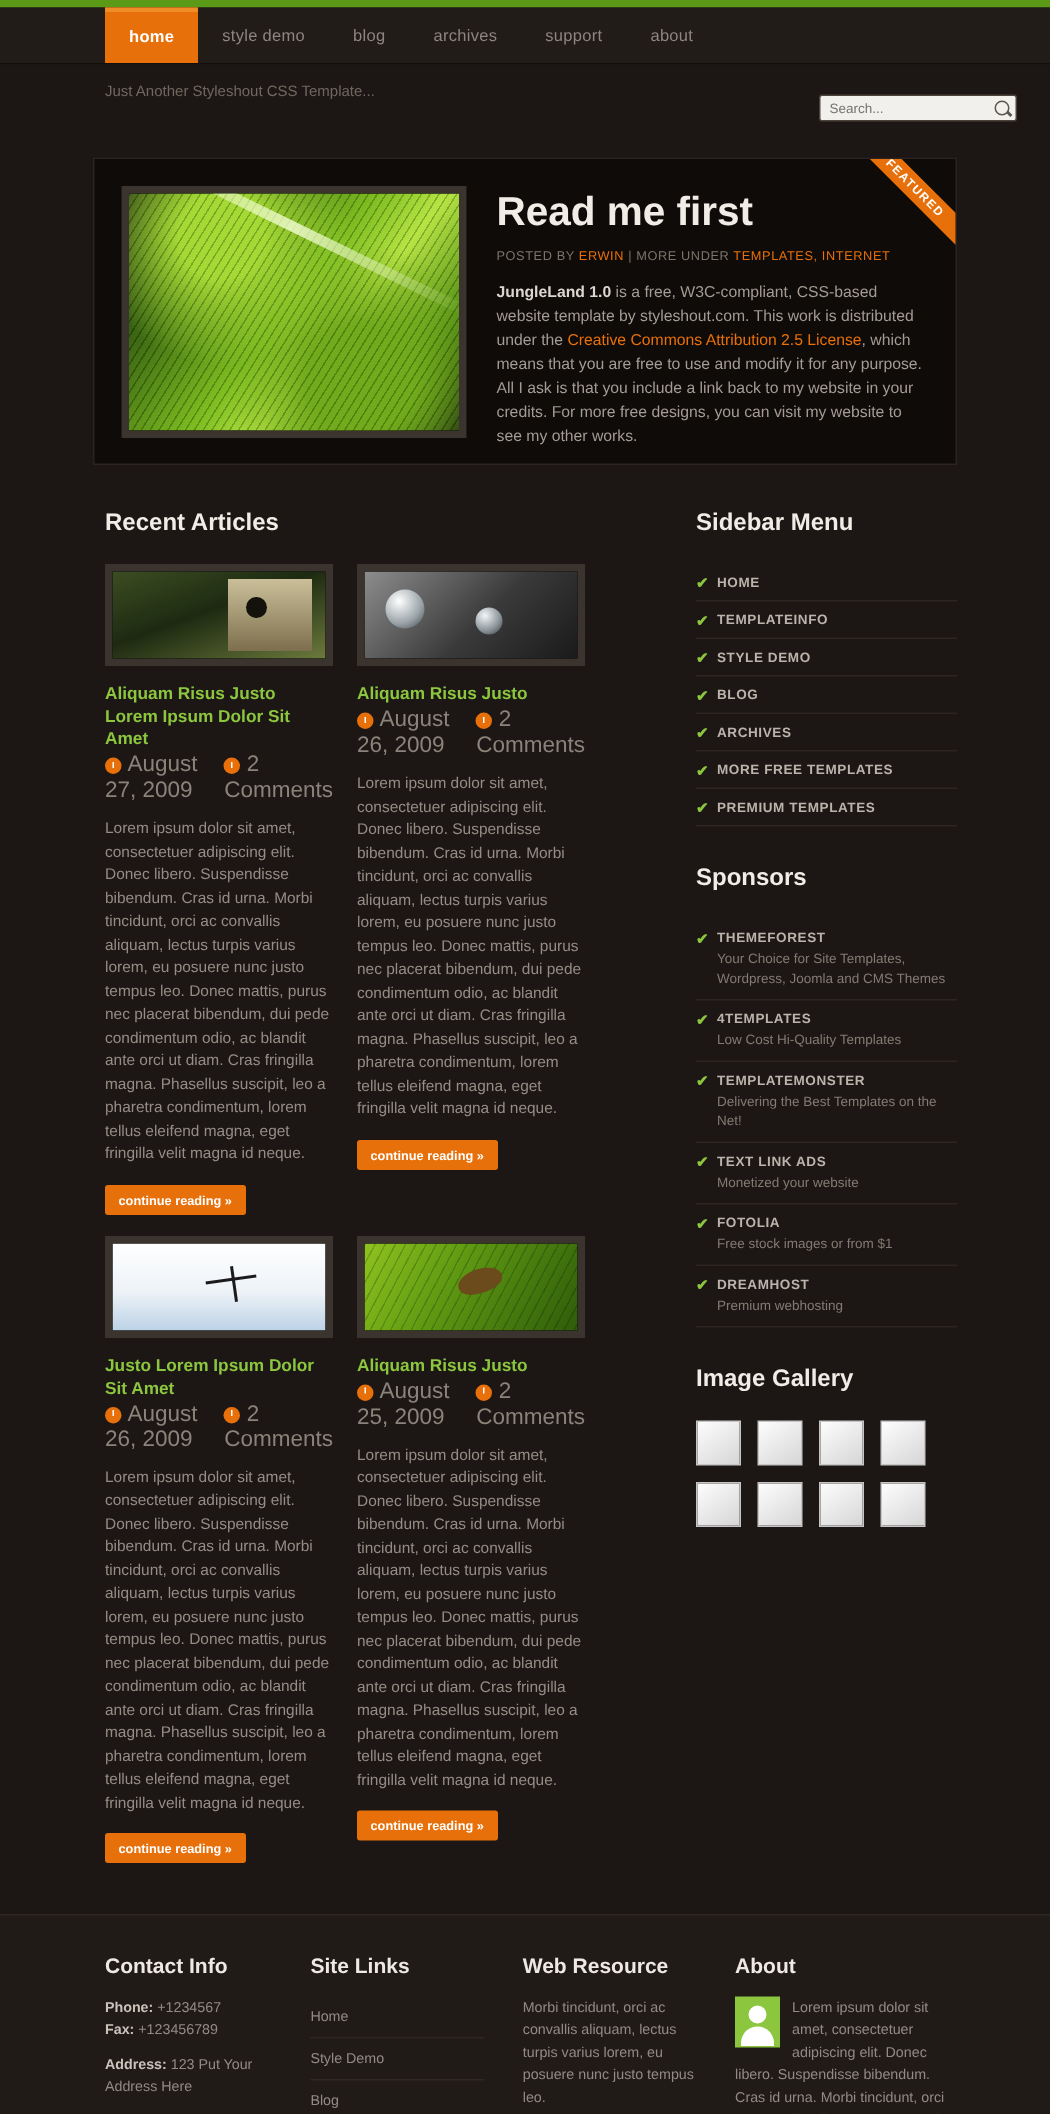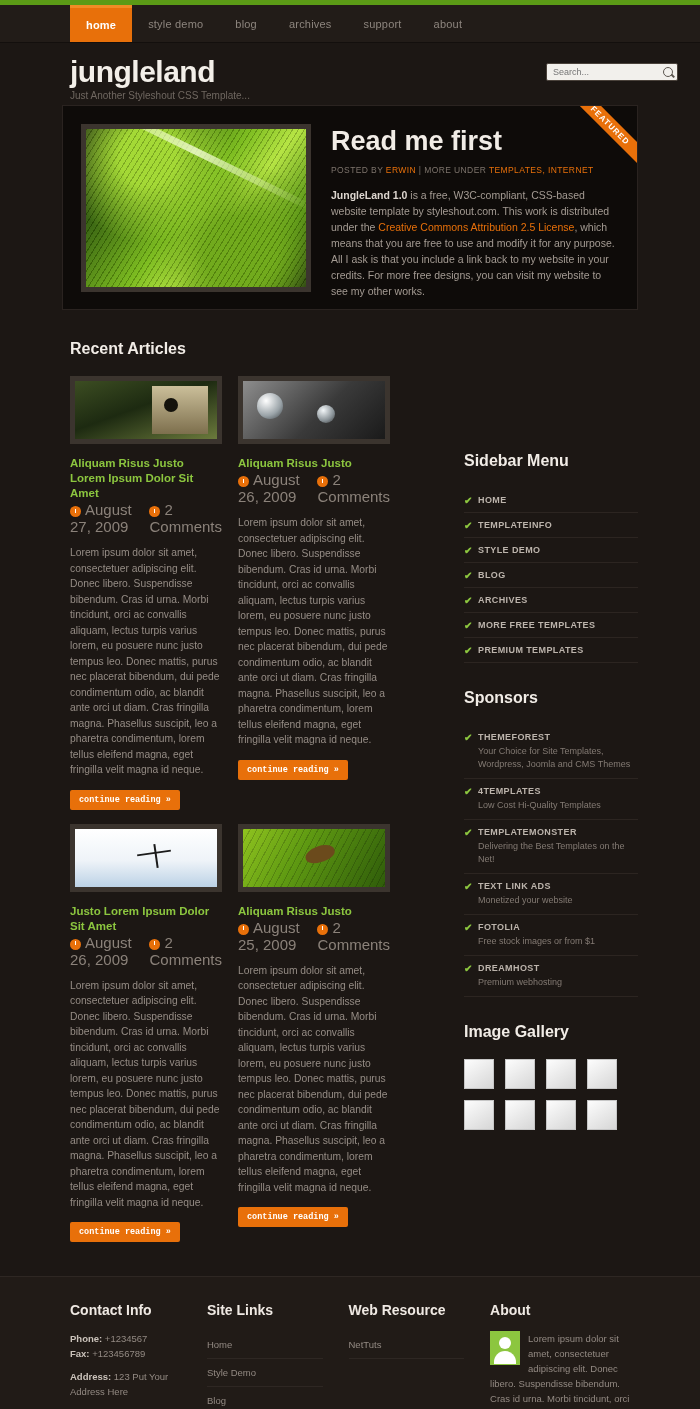--- a/index.html
+++ b/index.html
@@ -101,21 +101,21 @@
   .feature-p b { color:#ddd6cf; }
   .feature-p .lnk { color:#e8700a; }
   .ribbon {
     position:absolute; right:-33px; top:12px; width:120px;
     background:#e8700a; color:#fff; font-size:8px; font-weight:bold;
     letter-spacing:1px; text-align:center; padding:3px 0;
     transform:rotate(45deg);
   }
 
   
-  .main { display:flex; padding:30px 62px 0 70px; gap:36px;align-items:center; }
+  .main { display:flex; padding:30px 62px 0 70px; gap:36px; }
   .content { width:360px; }
   .sidebar { width:175px; }
 
   .sec-title { font-size:16px; color:#f1ece6; font-weight:bold; margin-bottom:18px; }
 
   .grid { display:flex; flex-wrap:wrap; gap:14px 16px; }
   .post { width:152px; }
   .post-thumb {
     width:152px;height:68px;border:5px solid #3b342e;overflow:hidden;position:relative;background:#000;
     margin-bottom:12px;
@@ -139,21 +139,21 @@
   .post-title { font-size:11.5px; line-height:15px; color:#8cc63f; font-weight:bold; margin-bottom:7px; }
   .post-meta { display:flex; align-items:center; gap:10px; font-size:15px; color:#8b827a; margin-bottom:10px; }
   .mini-ico {
     width:11px;height:11px;border-radius:50%;background:#e8700a;display:inline-block;
     margin-right:4px;vertical-align:-2px;position:relative;
   }
   .mini-ico:after{content:"";position:absolute;left:5px;top:2.5px;width:1px;height:4px;background:#fff;}
   .post-body { font-size:10.3px; line-height:15.5px; color:#958c85; margin-bottom:12px; }
   .btn-cont {
     display:inline-block; background:#e8700a; color:#fff;
-    font-size:8.5px; font-weight:bold; padding:5px 9px; border-radius:2px;font-family:Liberation Mono, monospace;
+    font-size:8.5px; font-weight:bold; padding:5px 9px; border-radius:2px;
   }
 
   
   .side-list { margin:0 0 26px; padding:0; list-style:none; }
   .side-list li {
     border-bottom:1px solid #2c2521; padding:7px 0 7px 14px;
     position:relative; font-size:9px; font-weight:bold;
     color:#bcb4ac; letter-spacing:.4px;
   }
   .tick { position:absolute; left:0; top:7px; color:#8cc63f; font-size:10px; }
@@ -188,21 +188,20 @@
     <a class="nav-item active">home</a>
     <a class="nav-item">style demo</a>
     <a class="nav-item">blog</a>
     <a class="nav-item">archives</a>
     <a class="nav-item">support</a>
     <a class="nav-item">about</a>
   </div>
 </div>
 
 <div class="header">
-  <div class="logo">jungleland</div>
   <div class="tagline">Just Another Styleshout CSS Template...</div>
   <div class="searchbox">
     <input type="text" placeholder="Search..." style="">
     <span class="search-ico"></span>
   </div>
 </div>
 
 <div class="feature-wrap">
   <div class="feature">
     <div class="ribbon">FEATURED</div>
@@ -336,20 +335,21 @@
       <li>Home</li>
       <li>Style Demo</li>
       <li>Blog</li>
       <li>Archive</li>
 
     </ul>
   </div>
 
   <div class="fcol c3">
     <div class="fcol-title">Web Resource</div>
+    <div style="margin-bottom:10px">Morbi tincidunt, orci ac convallis aliquam, lectus turpis varius lorem, eu posuere nunc justo tempus leo.</div>
     <ul class="flist">
       <li>NetTuts</li>
 
     </ul>
   </div>
 
   <div class="fcol c4">
     <div class="fcol-title">About</div>
     <div>
       <span class="avatar"></span><span>Lorem ipsum dolor sit amet, consectetuer adipiscing elit. Donec libero. Suspendisse bibendum. Cras id urna. Morbi tincidunt, orci ac convallis aliquam, lectus turpis varius lorem, eu posuere nunc justo tempus leo. Lorem ipsum dolor sit amet, consectetuer adipiscing elit. Donec libero. Suspendisse bibendum. Cras id urna. </span>

